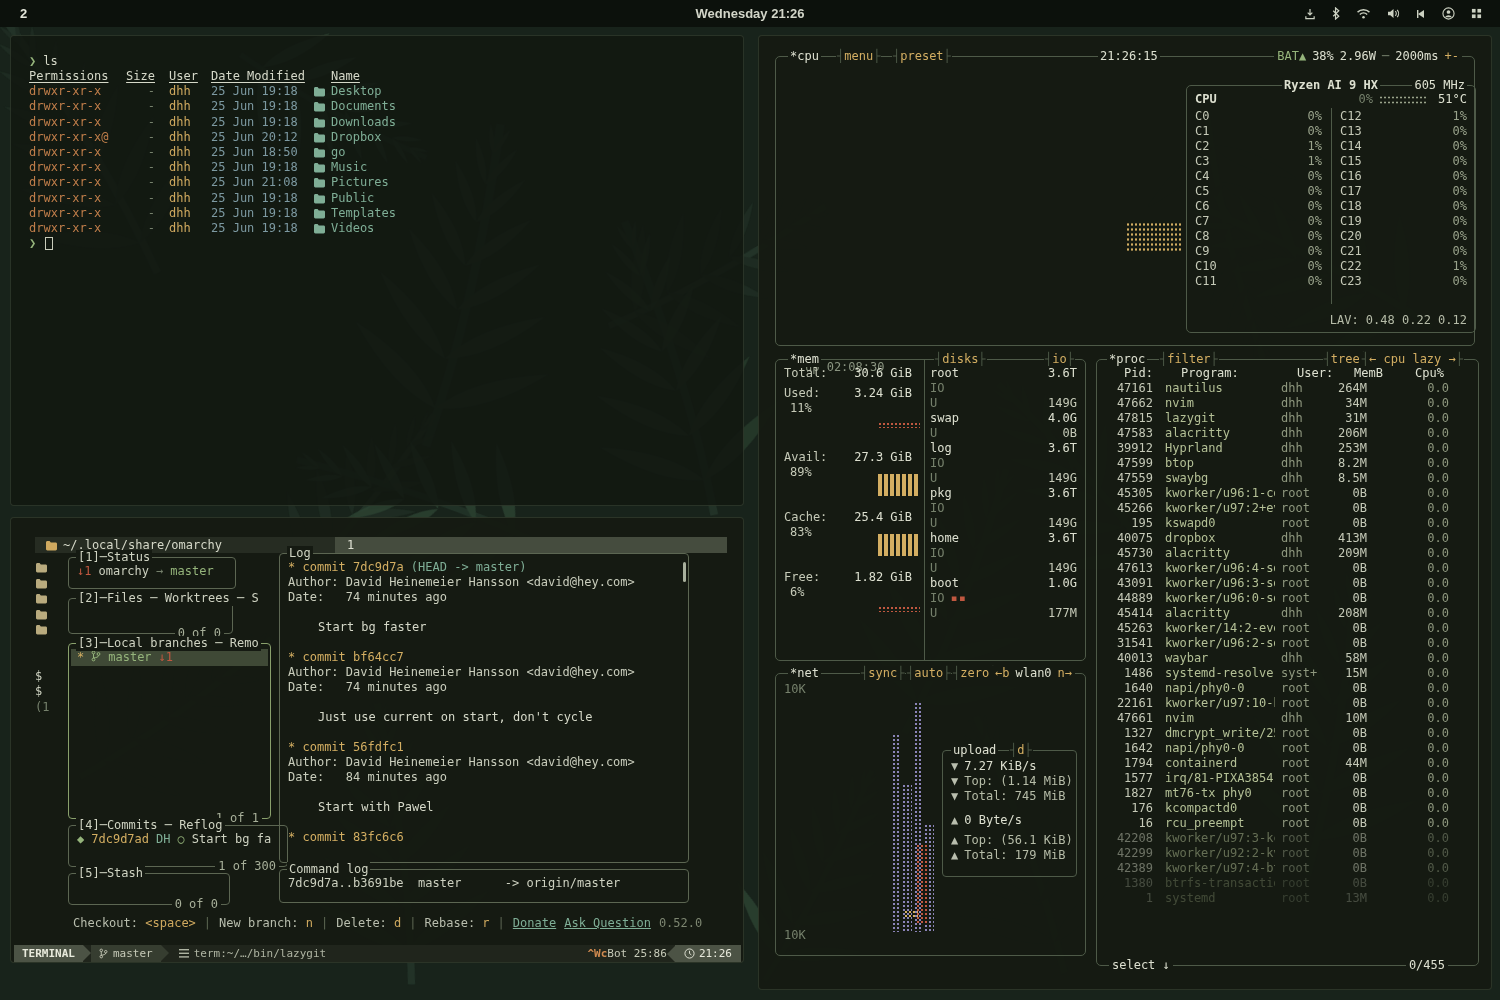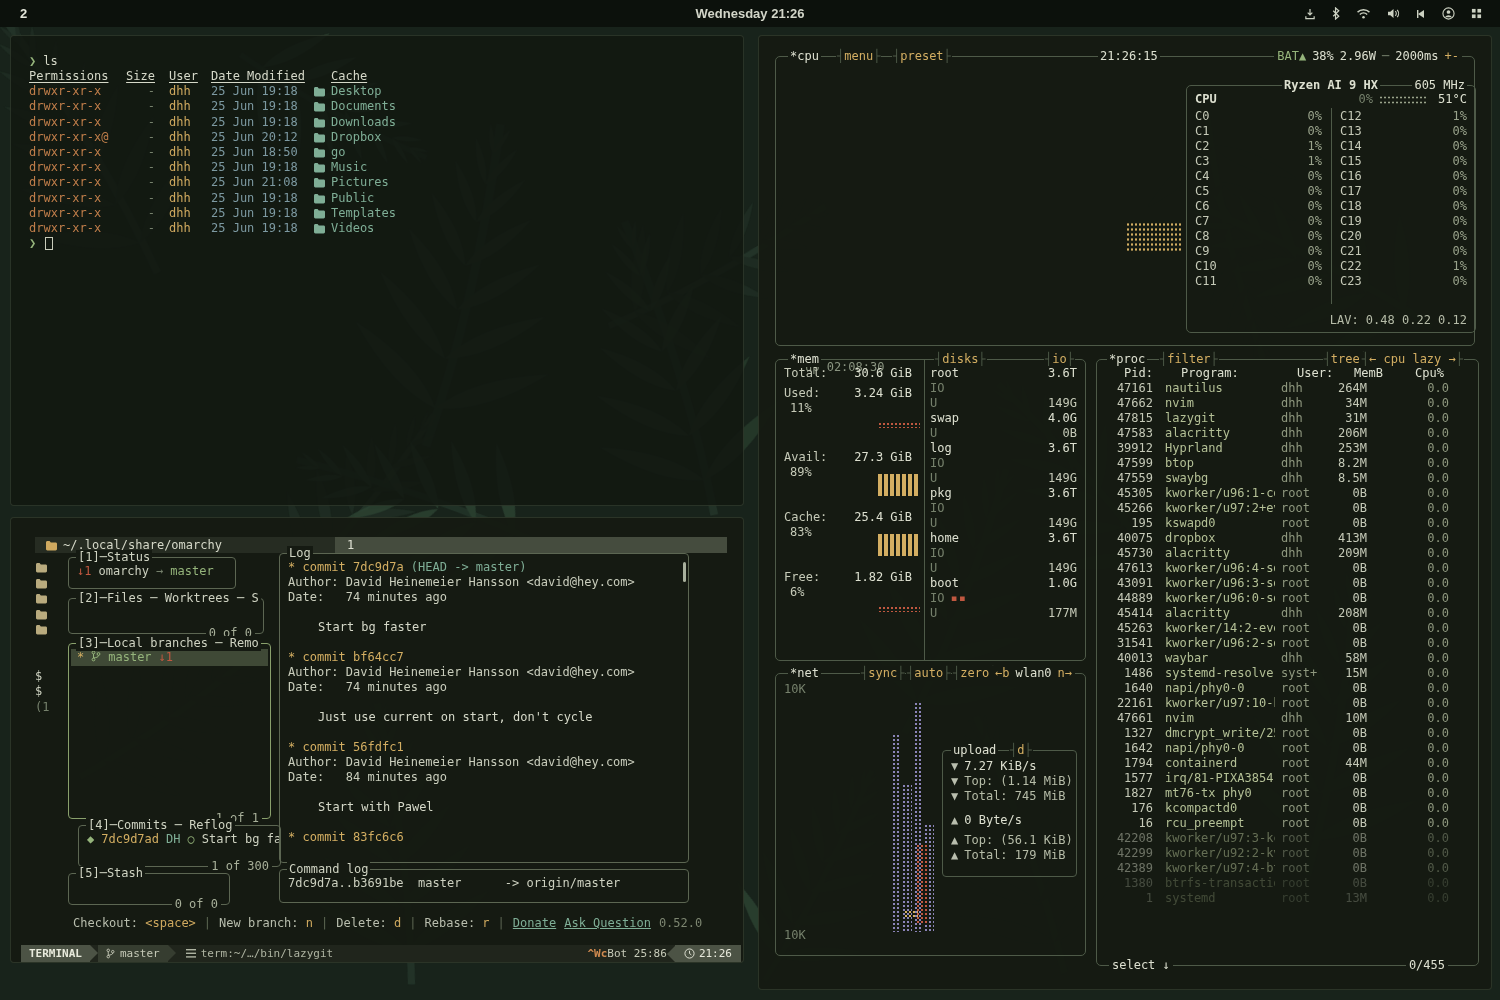--- a/index.html
+++ b/index.html
@@ -55,21 +55,21 @@
   .teal{color:var(--teal)} .dimc{color:var(--dim)} .whitec{color:var(--white)}
   .commits-host{position:absolute;left:8px;top:6px;right:10px;bottom:4px;overflow:hidden}
   .cline{height:15px;white-space:pre;color:#c9cdbc;overflow:hidden}
   .cline .hash{color:var(--yellow)} .cline .ref{color:var(--teal)} .cline .star{color:var(--yellow)}
   .cline.msg{padding-left:30px;color:#d6d9c9}
   .scrollthumb{position:absolute;right:2px;top:8px;width:3px;height:20px;background:#a8b09d;border-radius:2px}
   .lg-keys{position:absolute;left:62px;top:398px;display:flex;gap:8px;font:12px/15px "DejaVu Sans Mono",monospace;color:#b9beae;white-space:pre}
   .kb-key{color:var(--tan)} .kb-sep{color:#5d6753}
   .kb-link{color:var(--teal);text-decoration:underline;cursor:pointer}
   .kb-ver{color:#7d8671}
-  .lg-status{position:absolute;left:10px;right:2px;top:427px;height:17px;background:#20251c;display:flex;align-items:flex-start;font:11px/17px "DejaVu Sans Mono",monospace;color:#c6cab8}
+  .lg-status{position:absolute;left:3px;right:2px;top:427px;height:17px;background:#20251c;display:flex;align-items:flex-start;font:11px/17px "DejaVu Sans Mono",monospace;color:#c6cab8}
   .sl-mode{background:#4c5345;color:#e8eadc;font-weight:bold;padding:0 8px;height:17px}
   .tri{width:0;height:0;border-top:8.5px solid transparent;border-bottom:8.5px solid transparent}
   .tri.t1{border-left:8px solid #4c5345}
   .tri.t2{border-left:8px solid #363d30}
   .tri.t3{border-right:8px solid #4c5345}
   .sl-branch{background:#363d30;display:flex;align-items:center;gap:5px;padding:0 8px;height:17px}
   .sl-buf{display:flex;align-items:center;gap:5px;padding:0 10px;color:#aeb4a2}
   .sl-right{margin-left:auto;display:flex;align-items:center;}
   .sl-keys{color:#cf8a50;font-weight:bold}
   .sl-time{background:#4c5345;color:#e8eadc;display:flex;align-items:center;gap:4px;padding:0 9px;height:17px}
@@ -245,21 +245,21 @@
     <div class="ls-line">
       <span class="psym">❯</span>
         <span class="cmd">ls</span>
     </div>
     <div class="ls-row ls-head">
       <span class="c-perm">Permissions</span>
       <span class="c-size">Size</span>
       <span class="c-user">User</span>
       <span class="c-date">Date Modified</span>
       <span class="c-icon"></span>
-      <span style="text-decoration:underline">Cache</span>
+      <span style="text-decoration:underline">Name</span>
     </div>
     <div>
 
         <div class="ls-row">
           <span class="c-perm">drwxr-xr-x</span>
           <span class="c-size">-</span>
           <span class="c-user">dhh</span>
           <span class="c-date">25 Jun 19:18</span>
           <span class="c-icon"><svg width="12" height="11" viewBox="0 0 12 11" fill="currentColor">
               <path d="M1 2.5c0-.8.6-1.5 1.4-1.5h2.2l1.2 1.4h4.8c.8 0 1.4.6 1.4 1.4v5.2c0 .8-.6 1.4-1.4 1.4H2.4c-.8 0-1.4-.6-1.4-1.4z"></path>
@@ -421,21 +421,21 @@
   <div class="lpanel" style="left:57px;top:39px;width:168px;height:32px">
     <span class="ltitle">[1]─Status</span>
     <div class="lrow">
       <span class="red">↓1</span>
       <span>omarchy</span>
       <span class="dimc">→</span>
       <span class="green">master</span>
     </div>
   </div>
 
-  <div class="lpanel" style="left:57px;top:80px;width:196px;height:36px">
+  <div class="lpanel" style="left:57px;top:80px;width:165px;height:36px">
     <span class="ltitle">[2]─Files ─ Worktrees ─ S</span>
     <span class="lcount">0 of 0</span>
   </div>
 
   <div class="lpanel active" style="left:57px;top:125px;width:203px;height:176px">
     <span class="ltitle">[3]─Local branches ─ Remo</span>
     <div class="sel">
       <span class="yellow">*</span>
       <span class="icn green">
           <svg width="10" height="12" viewBox="0 0 10 12" stroke="currentColor" fill="none">
@@ -444,21 +444,21 @@
             <circle cx="7.5" cy="4" r="1.4"></circle>
             <path d="M2.5 4v4M7.5 5.5c0 1.8-2.5 2-5 2.5"></path>
           </svg>
         </span>
       <span class="green">master</span>
       <span class="red">↓1</span>
     </div>
     <span class="lcount">1 of 1</span>
   </div>
 
-  <div class="lpanel" style="left:67px;top:307px;width:203px;height:42px">
+  <div class="lpanel" style="left:57px;top:307px;width:220px;height:42px">
     <span class="ltitle">[4]─Commits ─ Reflog</span>
     <div class="lrow" style="overflow:hidden;white-space:nowrap">
       <span class="green">◆</span>
       <span class="yellow">7dc9d7ad</span>
       <span class="teal">DH</span>
       <span class="green">○</span>
       <span>Start bg fa</span>
     </div>
     <span class="lcount">1 of 300</span>
   </div>

